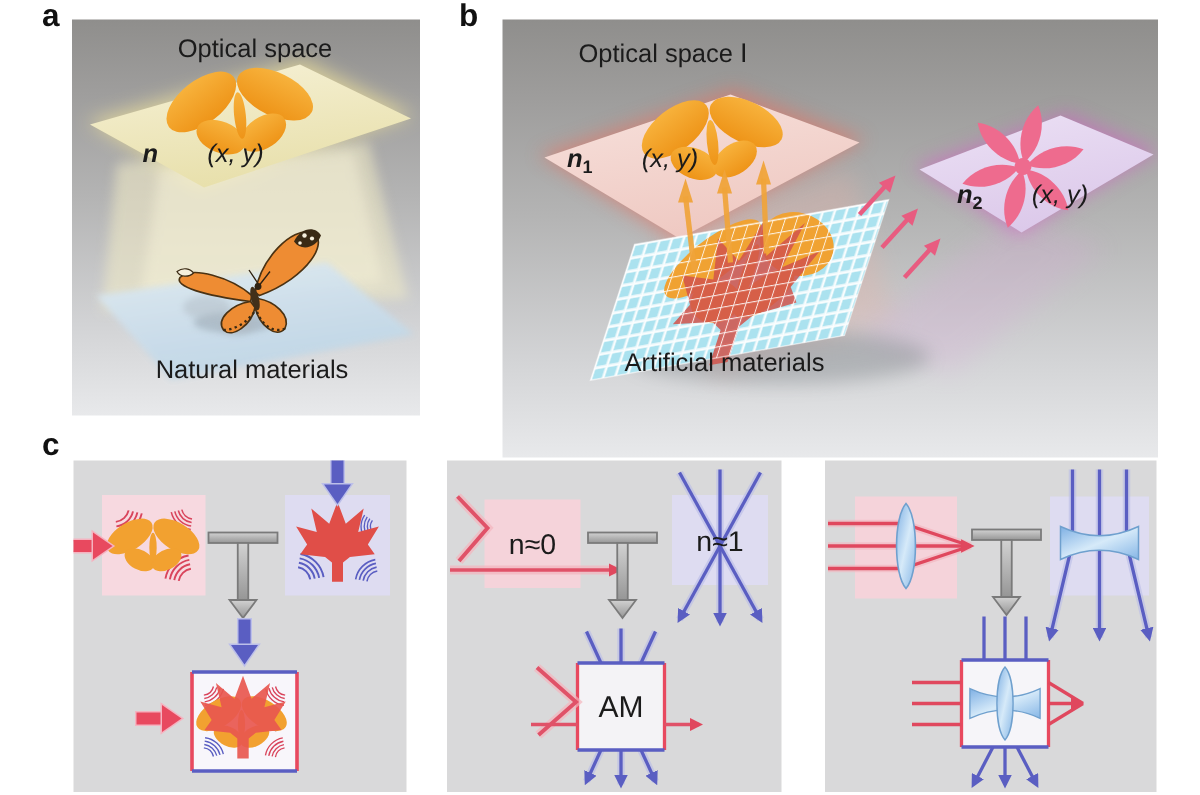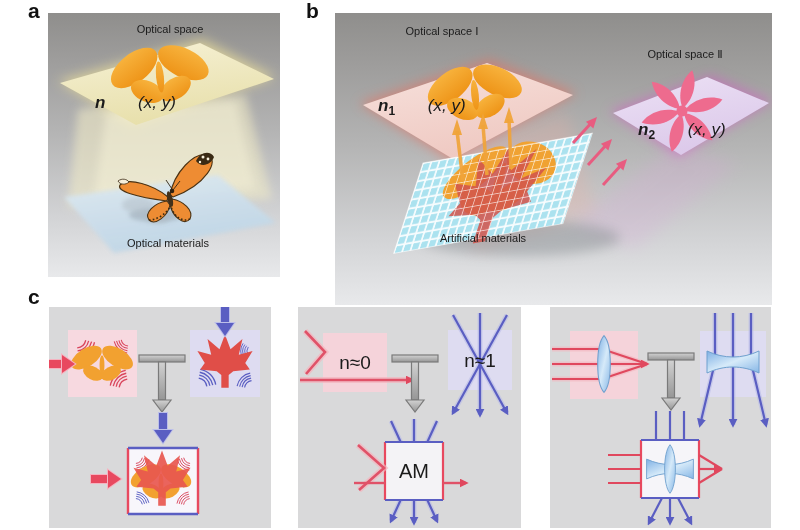--- a/index.html
+++ b/index.html
@@ -3,21 +3,21 @@
 <meta charset="utf-8">
 <style>
   html,body{margin:0;padding:0;background:#ffffff;}
   body{width:800px;height:530px;font-family:"Liberation Sans",sans-serif;-webkit-font-smoothing:antialiased;}
   #fig{position:relative;width:800px;height:530px;background:#ffffff;overflow:hidden;}
   .plabel{position:absolute;font-size:21px;font-weight:700;color:#111;line-height:1;}
   .panel{position:absolute;overflow:hidden;}
   .gradpanel{background:linear-gradient(180deg,#8f8e8c 0%,#9e9d9c 18%,#b4b4b4 45%,#d3d4d6 78%,#e8e9eb 100%);}
   .cbox{position:absolute;background:#d9d9da;text-align:right;}
   .panel svg,.cbox svg{position:absolute;left:0;top:0;display:block;}
-  .cap{position:absolute;font-size:11px;color:#1b1b1b;text-align:center;white-space:nowrap;}
+  .cap{position:absolute;font-size:17px;color:#1b1b1b;text-align:center;white-space:nowrap;}
   .eq{position:absolute;font-size:17px;color:#1b1b1b;white-space:nowrap;}
   .eq .eqn{font-weight:700;font-style:italic;}
   .eq .eqsub{font-weight:700;font-size:12px;vertical-align:-4px;}
   .eq .eqr{font-style:italic;margin-left:28px;}
   svg text{font-family:"Liberation Sans",sans-serif;}
   .hiddefs{position:absolute;width:0;height:0;overflow:hidden;}
 </style>
 </head>
 <body>
 
@@ -152,21 +152,21 @@
         <path d="M-3,8 C-16,10 -26,20 -21,27 C-15,33 -2,23 0,12 Z" fill="#EE8C33" stroke="#4A3213" stroke-width="1.1"></path>
         <path d="M2,6 C13,8 24,17 20,26 C14,33 3,24 0,12 Z" fill="#EE8C33" stroke="#4A3213" stroke-width="1.1"></path>
         <path d="M-21,27 C-13,27 -4,21 0,14 M20,26 C13,29 5,25 1,14" fill="none" stroke="#3A2A14" stroke-width="1.6" stroke-dasharray="1.6 2.2"></path>
         <ellipse cx="0" cy="6" rx="2.6" ry="8" fill="#42301A" transform="rotate(-14 0 6)"></ellipse>
         <circle cx="2" cy="-2" r="2.3" fill="#2F2212"></circle>
         <path d="M3,-3 L10,-12 M2,-4 L-4,-13" stroke="#2F2212" stroke-width="0.9" fill="none"></path>
       </g>
     </svg>
     <div class="cap" style="left:22px;top:10px;width:200px">Optical space</div>
     <div class="eq" style="left:47px;top:80px"><span class="eqn">n</span><span class="eqr"> (x, y)</span></div>
-    <div class="cap" style="left:20px;top:224px;width:200px">Optical materials</div>
+    <div class="cap" style="left:20px;top:224px;width:200px">Natural materials</div>
   </div>
 
   <div class="panel gradpanel" id="panel-b" style="left:335px;top:13px;width:437px;height:292px">
     <svg width="437" height="264" viewBox="0 0 437 264">
       <polygon points="110,140 232,100 262,200 140,238" fill="#EBB0A4" opacity="0.3" filter="url(#b8)"></polygon>
       <polygon points="235,212 342,130 402,152 300,236" fill="#D8A8D8" opacity="0.25" filter="url(#b8)"></polygon>
       <polygon points="24,90 154,46 242,80 116,148" fill="#E8705F" opacity="0.55" filter="url(#b6)"></polygon>
       <polygon points="28,92 152,50 238,82 118,146" fill="url(#gPinkPlane)"></polygon>
       <use href="#bfly" transform="translate(140,82) rotate(-6) scale(1.25)" fill="url(#gOrange)"></use>
       <polygon points="274,98 376,62 438,88 344,144" fill="#D55CC8" opacity="0.5" filter="url(#b6)"></polygon>
@@ -204,21 +204,20 @@
           </g>
         <g transform="translate(277,126) rotate(-48)">
             <polygon points="0,0 -11,5 -11,-5"></polygon>
           </g>
         <g transform="translate(292,146) rotate(-48)">
             <polygon points="0,0 -11,5 -11,-5"></polygon>
           </g>
       </g>
     </svg>
     <div class="cap" style="left:7px;top:12px;width:200px">Optical space Ⅰ</div>
-    <div class="cap" style="left:250px;top:35px;width:200px">Optical space Ⅱ</div>
     <div class="eq" style="left:43px;top:83px"><span class="eqn">n</span><span class="eqsub">1</span><span class="eqr"> (x, y)</span></div>
     <div class="eq" style="left:303px;top:107px"><span class="eqn">n</span><span class="eqsub">2</span><span class="eqr"> (x, y)</span></div>
     <div class="cap" style="left:48px;top:219px;width:200px">Artificial materials</div>
   </div>
 
   <div class="cbox" style="left:49px;top:307px;width:222px;height:221px">
     <svg width="222" height="221" viewBox="0 0 222 221">
       <g>
         <rect x="19" y="23" width="69" height="67" fill="#F7D9E0"></rect>
         <g>

